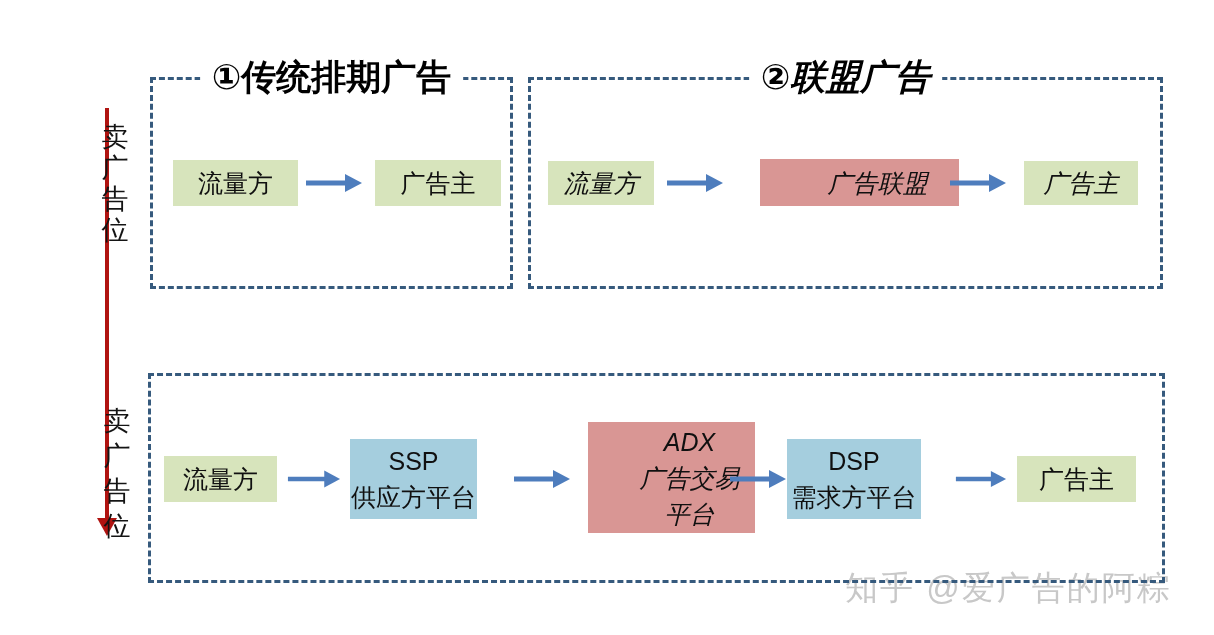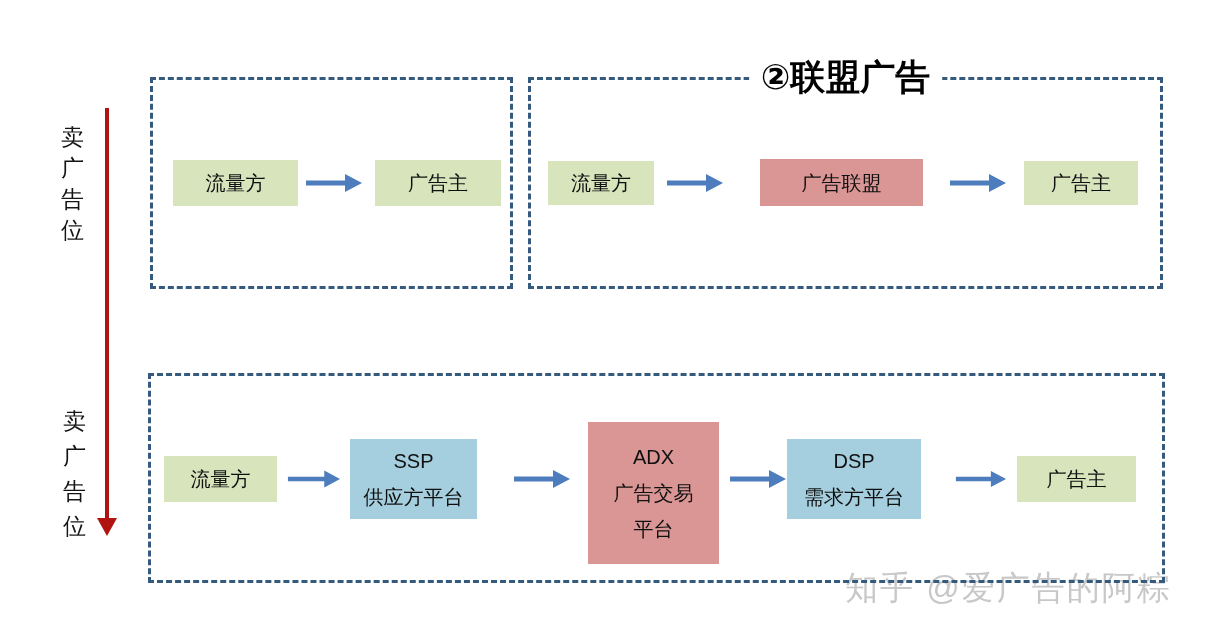--- a/index.html
+++ b/index.html
@@ -4,39 +4,39 @@
 <style>
   html,body{margin:0;padding:0;}
   body{
     width:1214px;height:635px;background:#ffffff;position:relative;overflow:hidden;
     font-family:"Liberation Sans","DejaVu Sans",sans-serif;color:#111;
   }
   
   .axis-line{position:absolute;left:105px;top:108px;width:4px;height:412px;background:#b01411;}
   .axis-head{position:absolute;left:97px;top:518px;width:0;height:0;
     border-left:10px solid transparent;border-right:10px solid transparent;border-top:18px solid #b01411;}
-  .vlabel{position:absolute;width:34px;font-size:23px;line-height:31px;color:#141414;
-    word-break:break-all;text-align:right;}
+  .vlabel{position:absolute;width:34px;font-size:27px;line-height:31px;color:#141414;
+    word-break:break-all;text-align:center;margin-left:48px;}
   .vlabel.top{left:50px;top:122px;}
   .vlabel.bottom{left:52px;top:404px;line-height:35px;}
 
   
   .section{position:absolute;border:3px dashed #365a7d;}
   .sec1{left:150px;top:77px;width:357px;height:206px;}
-  .sec2{left:528px;top:77px;width:629px;height:206px;}
+  .sec2{left:528px;top:77px;width:629px;height:206px;font-style:italic;}
   .sec3{left:148px;top:373px;width:1011px;height:204px;}
   .sec-title{position:absolute;left:50%;transform:translateX(-50%);top:-26px;
     background:#ffffff;padding:0 12px;font-size:35px;line-height:46px;font-weight:bold;
     color:#000;white-space:nowrap;}
 
   
   .node{position:absolute;display:flex;align-items:center;justify-content:center;
-    text-align:center;font-size:20px;line-height:36px;color:#101010;white-space:pre-line;}
+    text-align:center;font-size:25px;line-height:36px;color:#101010;white-space:pre-line;}
   .node.green{background:#d7e4bc;}
-  .node.red{background:#d99694;}
+  .node.red{background:#d99694;padding-left:36px;}
   .node.blue{background:#a5cede;}
 
   
   .arrow{position:absolute;width:58px;height:22px;}
   .arrow svg{display:block;}
 
   
   .watermark{position:absolute;left:845px;top:566px;font-size:33px;letter-spacing:2px;
     color:#c8c8c8;white-space:nowrap;}
 </style>
@@ -44,20 +44,21 @@
 <body>
 
 <div class="watermark">知乎 @爱广告的阿粽</div>
 
 <div class="axis-line"></div>
 <div class="axis-head"></div>
 <div class="vlabel top">卖广告位</div>
 <div class="vlabel bottom">卖广告位</div>
 
 <div class="section sec1">
+  <div class="sec-title">①传统排期广告</div>
   <div class="node green" style="left:20px;top:80px;width:125px;height:46px;">流量方</div>
   <div class="arrow" style="left:152px;top:92px;">
     <svg width="58" height="22" viewBox="0 0 58 22">
       <line x1="1" y1="11" x2="42" y2="11" stroke="#4e7dbd" stroke-width="5"></line>
       <polygon points="40,2 57,11 40,20" fill="#4e7dbd"></polygon>
     </svg>
   </div>
   <div class="node green" style="left:222px;top:80px;width:126px;height:46px;">广告主</div>
 </div>
 
@@ -89,21 +90,21 @@
     </svg>
   </div>
   <div class="node blue" style="left:199px;top:63px;width:127px;height:80px;">SSP
 供应方平台</div>
   <div class="arrow" style="left:362px;top:92px;">
     <svg width="58" height="22" viewBox="0 0 58 22">
       <line x1="1" y1="11" x2="42" y2="11" stroke="#4e7dbd" stroke-width="5"></line>
       <polygon points="40,2 57,11 40,20" fill="#4e7dbd"></polygon>
     </svg>
   </div>
-  <div class="node red" style="left:437px;top:46px;width:131px;height:142px;">ADX
+  <div class="node red" style="left:437px;top:46px;width:131px;height:111px;font-style:italic;">ADX
 广告交易
 平台</div>
   <div class="arrow" style="left:578px;top:92px;">
     <svg width="58" height="22" viewBox="0 0 58 22">
       <line x1="1" y1="11" x2="42" y2="11" stroke="#4e7dbd" stroke-width="5"></line>
       <polygon points="40,2 57,11 40,20" fill="#4e7dbd"></polygon>
     </svg>
   </div>
   <div class="node blue" style="left:636px;top:63px;width:134px;height:80px;">DSP
 需求方平台</div>

